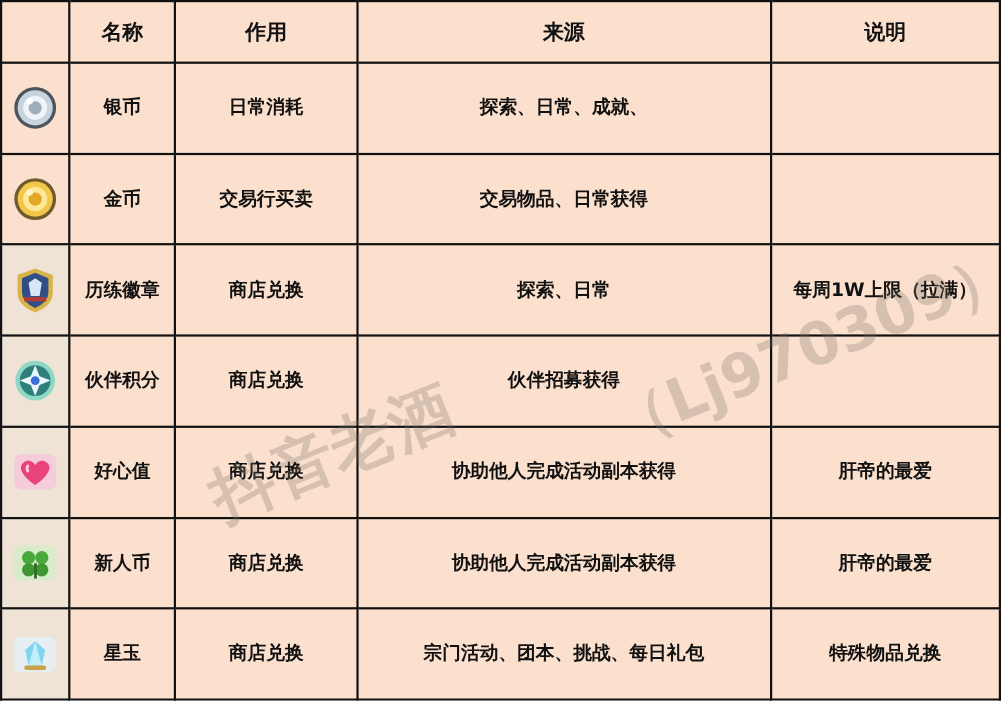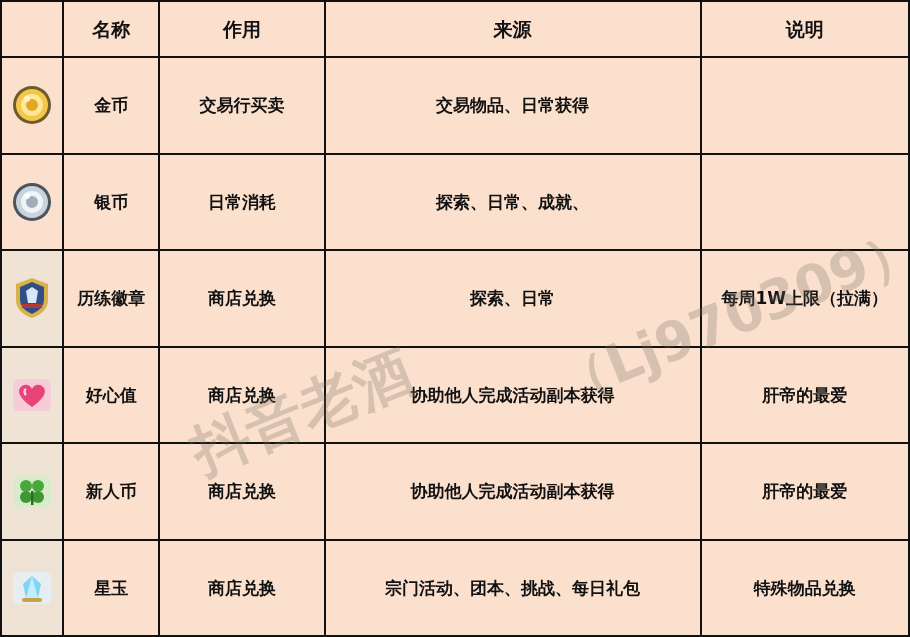--- a/index.html
+++ b/index.html
@@ -119,70 +119,86 @@
       </tr>
     </thead>
     <tbody>
 
 
 
       <tr>
         <td class="icon-cell">
           <div class="icon-wrap">
             <svg class="icon-svg" width="42" height="42" viewBox="0 0 42 42">
+              <circle cx="21" cy="21" r="19" fill="#4a5560"></circle>
+              <circle cx="21" cy="21" r="16" fill="#c8d3dc"></circle>
+              <circle cx="21" cy="21" r="11" fill="#eef4f8"></circle>
+              <circle cx="21" cy="21" r="6" fill="#9eaebb"></circle>
+              <circle cx="16" cy="15" r="3" fill="#ffffff" opacity="0.85"></circle>
+            </svg>
+          </div>
+        </td>
+        <td>银币</td>
+        <td>日常消耗</td>
+        <td>探索、日常、成就、</td>
+        <td class="blank"></td>
+      </tr>
+
+      <tr>
+        <td class="icon-cell">
+          <div class="icon-wrap">
+            <svg class="icon-svg" width="42" height="42" viewBox="0 0 42 42">
               <circle cx="21" cy="21" r="19" fill="#6f5a2c"></circle>
               <circle cx="21" cy="21" r="16" fill="#f3c84a"></circle>
               <circle cx="21" cy="21" r="11" fill="#ffe79a"></circle>
               <circle cx="21" cy="21" r="6" fill="#e0a824"></circle>
               <circle cx="16" cy="15" r="3" fill="#fff7d4" opacity="0.8"></circle>
             </svg>
           </div>
         </td>
         <td>金币</td>
         <td>交易行买卖</td>
         <td>交易物品、日常获得</td>
         <td class="blank"></td>
       </tr>
 
       <tr>
-        <td class="icon-cell">
-          <div class="icon-wrap">
-            <svg class="icon-svg" width="42" height="42" viewBox="0 0 42 42">
-              <circle cx="21" cy="21" r="19" fill="#4a5560"></circle>
-              <circle cx="21" cy="21" r="16" fill="#c8d3dc"></circle>
-              <circle cx="21" cy="21" r="11" fill="#eef4f8"></circle>
-              <circle cx="21" cy="21" r="6" fill="#9eaebb"></circle>
-              <circle cx="16" cy="15" r="3" fill="#ffffff" opacity="0.85"></circle>
-            </svg>
-          </div>
-        </td>
-        <td>银币</td>
-        <td>日常消耗</td>
-        <td>探索、日常、成就、</td>
-        <td class="blank"></td>
-      </tr>
-
-      <tr>
         <td class="icon-cell light">
           <div class="icon-wrap">
             <svg class="icon-svg" width="40" height="44" viewBox="0 0 40 44">
               <path d="M20 2 L36 8 L36 24 Q36 36 20 42 Q4 36 4 24 L4 8 Z" fill="#d9b24a"></path>
               <path d="M20 6 L32 11 L32 24 Q32 33 20 38 Q8 33 8 24 L8 11 Z" fill="#2f4f86"></path>
               <path d="M20 11 L26 15 L24 27 L16 27 L14 15 Z" fill="#d8e6f7"></path>
               <rect x="10" y="28" width="20" height="4" fill="#b03a3a"></rect>
             </svg>
           </div>
         </td>
         <td>历练徽章</td>
         <td>商店兑换</td>
         <td>探索、日常</td>
         <td>每周1W上限（拉满）</td>
       </tr>
 
 
+      <tr>
+        <td class="icon-cell light">
+          <div class="icon-wrap">
+            <svg class="icon-svg" width="42" height="42" viewBox="0 0 42 42">
+              <circle cx="21" cy="21" r="18" fill="#8fd8c8"></circle>
+              <circle cx="21" cy="21" r="14" fill="#2f7f7a"></circle>
+              <polygon points="21,7 25,17 35,21 25,25 21,35 17,25 7,21 17,17" fill="#e9f7ff"></polygon>
+              <circle cx="21" cy="21" r="4" fill="#3a6fd8"></circle>
+            </svg>
+          </div>
+        </td>
+        <td>伙伴积分</td>
+        <td>商店兑换</td>
+        <td>伙伴招募获得</td>
+        <td class="blank"></td>
+      </tr>
 
       <tr>
         <td class="icon-cell light">
           <div class="icon-wrap">
             <svg class="icon-svg" width="42" height="40" viewBox="0 0 42 40">
               <rect x="2" y="4" width="38" height="32" rx="6" fill="#f6ccd9"></rect>
               <path d="M21 32 C8 23 5 15 11 11 C15 8 20 11 21 14 C22 11 27 8 31 11 C37 15 34 23 21 32 Z" fill="#e8447a"></path>
               <path d="M15 14 C13 15 13 18 15 20" stroke="#ffd3e2" stroke-width="2.5" fill="none"></path>
             </svg>
           </div>

